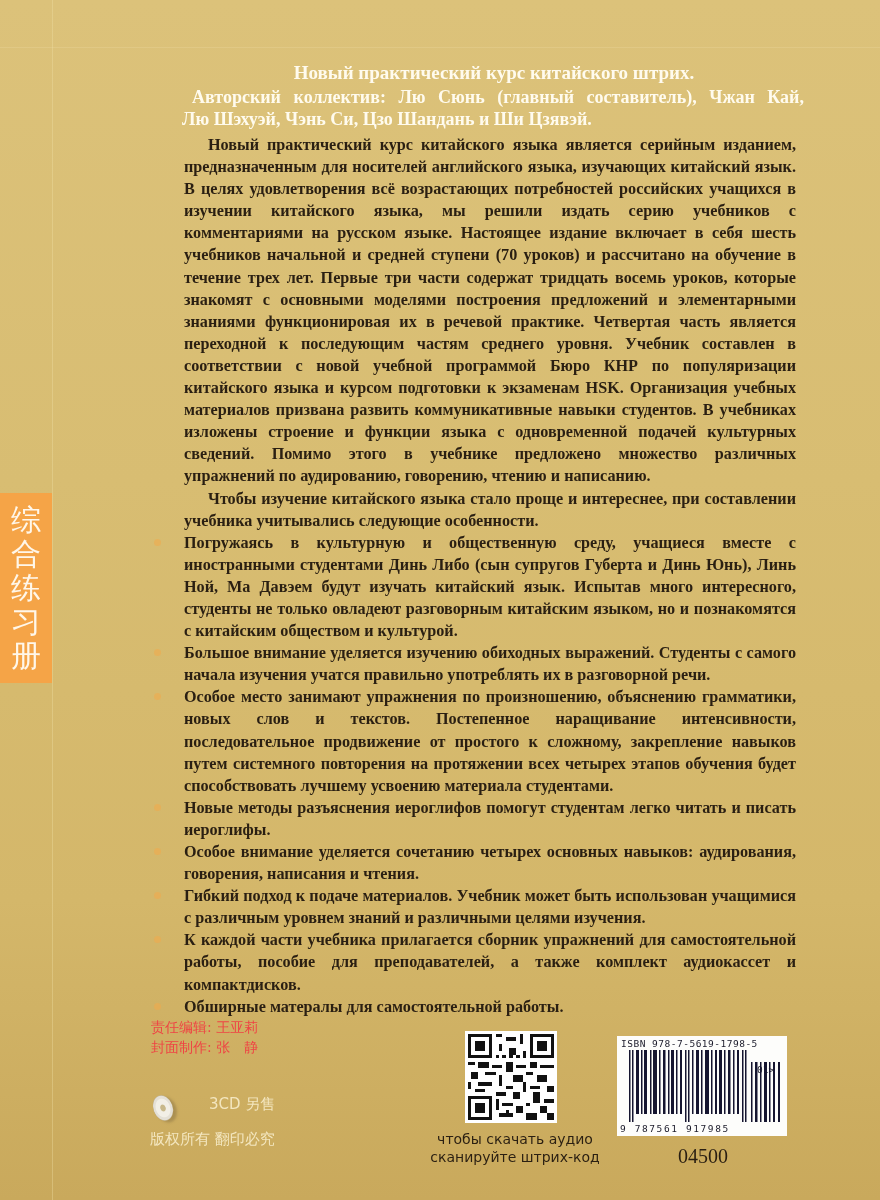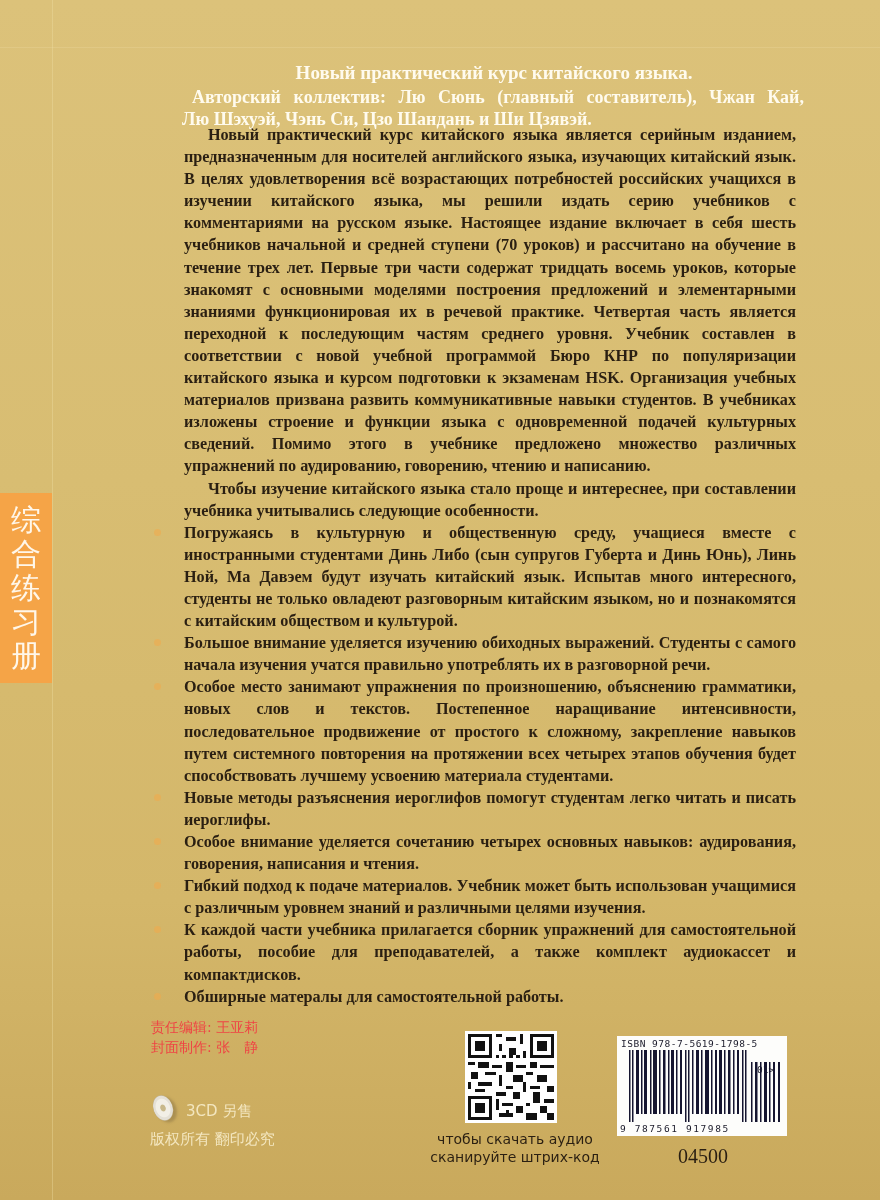--- a/index.html
+++ b/index.html
@@ -28,37 +28,37 @@
     font-weight: 300;
   }
   .header {
     position: absolute; left: 184px; top: 62px; width: 620px; color: #fffbee;
     font-weight: bold; font-size: 18px; line-height: 22px;
   }
   .header .title { text-align: center; font-size: 19px; margin-bottom: 2px; }
   .header .authors { text-indent: 8px; text-align: justify; text-align-last: justify; }
   .header .authors2 { margin-left: -2px; }
   .body-text {
-    position: absolute; left: 184px; top: 124px; width: 612px;
+    position: absolute; left: 184px; top: 134px; width: 612px;
     font-size: 16.2px; line-height: 22.1px; font-weight: bold; color: #2a1f12;
   }
   .para { text-align: justify; text-indent: 24px; }
   .list { margin-top: 0; list-style: none; }
   .list li { position: relative; text-align: justify; }
   .list li .bullet {
     position: absolute; left: -30px; top: 7px; width: 7px; height: 7px;
     background: #f2a94a; border-radius: 50%; opacity: 0.55;
   }
   .credits {
     position: absolute; left: 151px; top: 1017px; color: #ef4444;
     font-family: "DejaVu Sans", sans-serif; font-size: 14px; line-height: 20px;
   }
   .cd-row {
-    position: absolute; left: 150px; top: 1095px; display: flex; align-items: flex-end;
-    color: #f3e6bf; font-family: "DejaVu Sans", sans-serif; font-size: 15px;
+    position: absolute; left: 150px; top: 1095px; display: flex; align-items: flex-start;
+    color: #f3e6bf; font-family: "DejaVu Sans", sans-serif; font-size: 15px; gap: 23px;
   }
   .cd-icon {
     width: 26px; height: 26px; border-radius: 50%; margin-right: 10px;
     background: radial-gradient(circle, #c8b88a 0 3px, #f2efe6 4px 9px, #e4e0d6 10px 12px, #bfb7a3 13px);
     transform: rotate(-20deg) scaleX(0.75);
     box-shadow: 4px 3px 3px rgba(120,100,60,0.4);
   }
   .rights {
     position: absolute; left: 150px; top: 1130px; color: #f3e6bf;
     font-family: "DejaVu Sans", sans-serif; font-size: 15px;
@@ -102,21 +102,21 @@
 
 <div class="side-tab">
   <span>综</span>
   <span>合</span>
   <span>练</span>
   <span>习</span>
   <span>册</span>
 </div>
 
 <div class="header">
-  <div class="title">Новый практический курс китайского языка.</div>
+  <div class="title">Новый практический курс китайского штрих.</div>
   <div class="authors">Авторский коллектив: Лю Сюнь (главный составитель), Чжан Кай,</div>
   <div class="authors2">Лю Шэхуэй, Чэнь Си, Цзо Шандань и Ши Цзявэй.</div>
 </div>
 
 <div class="body-text">
   <p class="para">Новый практический курс китайского языка является серийным изданием, предназначенным для носителей английского языка, изучающих китайский язык. В целях удовлетворения всё возрастающих потребностей российских учащихся в изучении китайского языка, мы решили издать серию учебников с комментариями на русском языке. Настоящее издание включает в себя шесть учебников начальной и средней ступени (70 уроков) и рассчитано на обучение в течение трех лет. Первые три части содержат тридцать восемь уроков, которые знакомят с основными моделями построения предложений и элементарными знаниями функционировая их в речевой практике. Четвертая часть является переходной к последующим частям среднего уровня. Учебник составлен в соответствии с новой учебной программой Бюро КНР по популяризации китайского языка и курсом подготовки к экзаменам HSK. Организация учебных материалов призвана развить коммуникативные навыки студентов. В учебниках изложены строение и функции языка с одновременной подачей культурных сведений. Помимо этого в учебнике предложено множество различных упражнений по аудированию, говорению, чтению и написанию.</p>
   <p class="para">Чтобы изучение китайского языка стало проще и интереснее, при составлении учебника учитывались следующие особенности.</p>
   <ul class="list">
     <li><span class="bullet"></span><span>Погружаясь в культурную и общественную среду, учащиеся вместе с иностранными студентами Динь Либо (сын супругов Губерта и Динь Юнь), Линь Ной, Ма Давэем будут изучать китайский язык. Испытав много интересного, студенты не только овладеют разговорным китайским языком, но и познакомятся с китайским обществом и культурой.</span></li>
     <li><span class="bullet"></span><span>Большое внимание уделяется изучению обиходных выражений. Студенты с самого начала изучения учатся правильно употреблять их в разговорной речи.</span></li>

